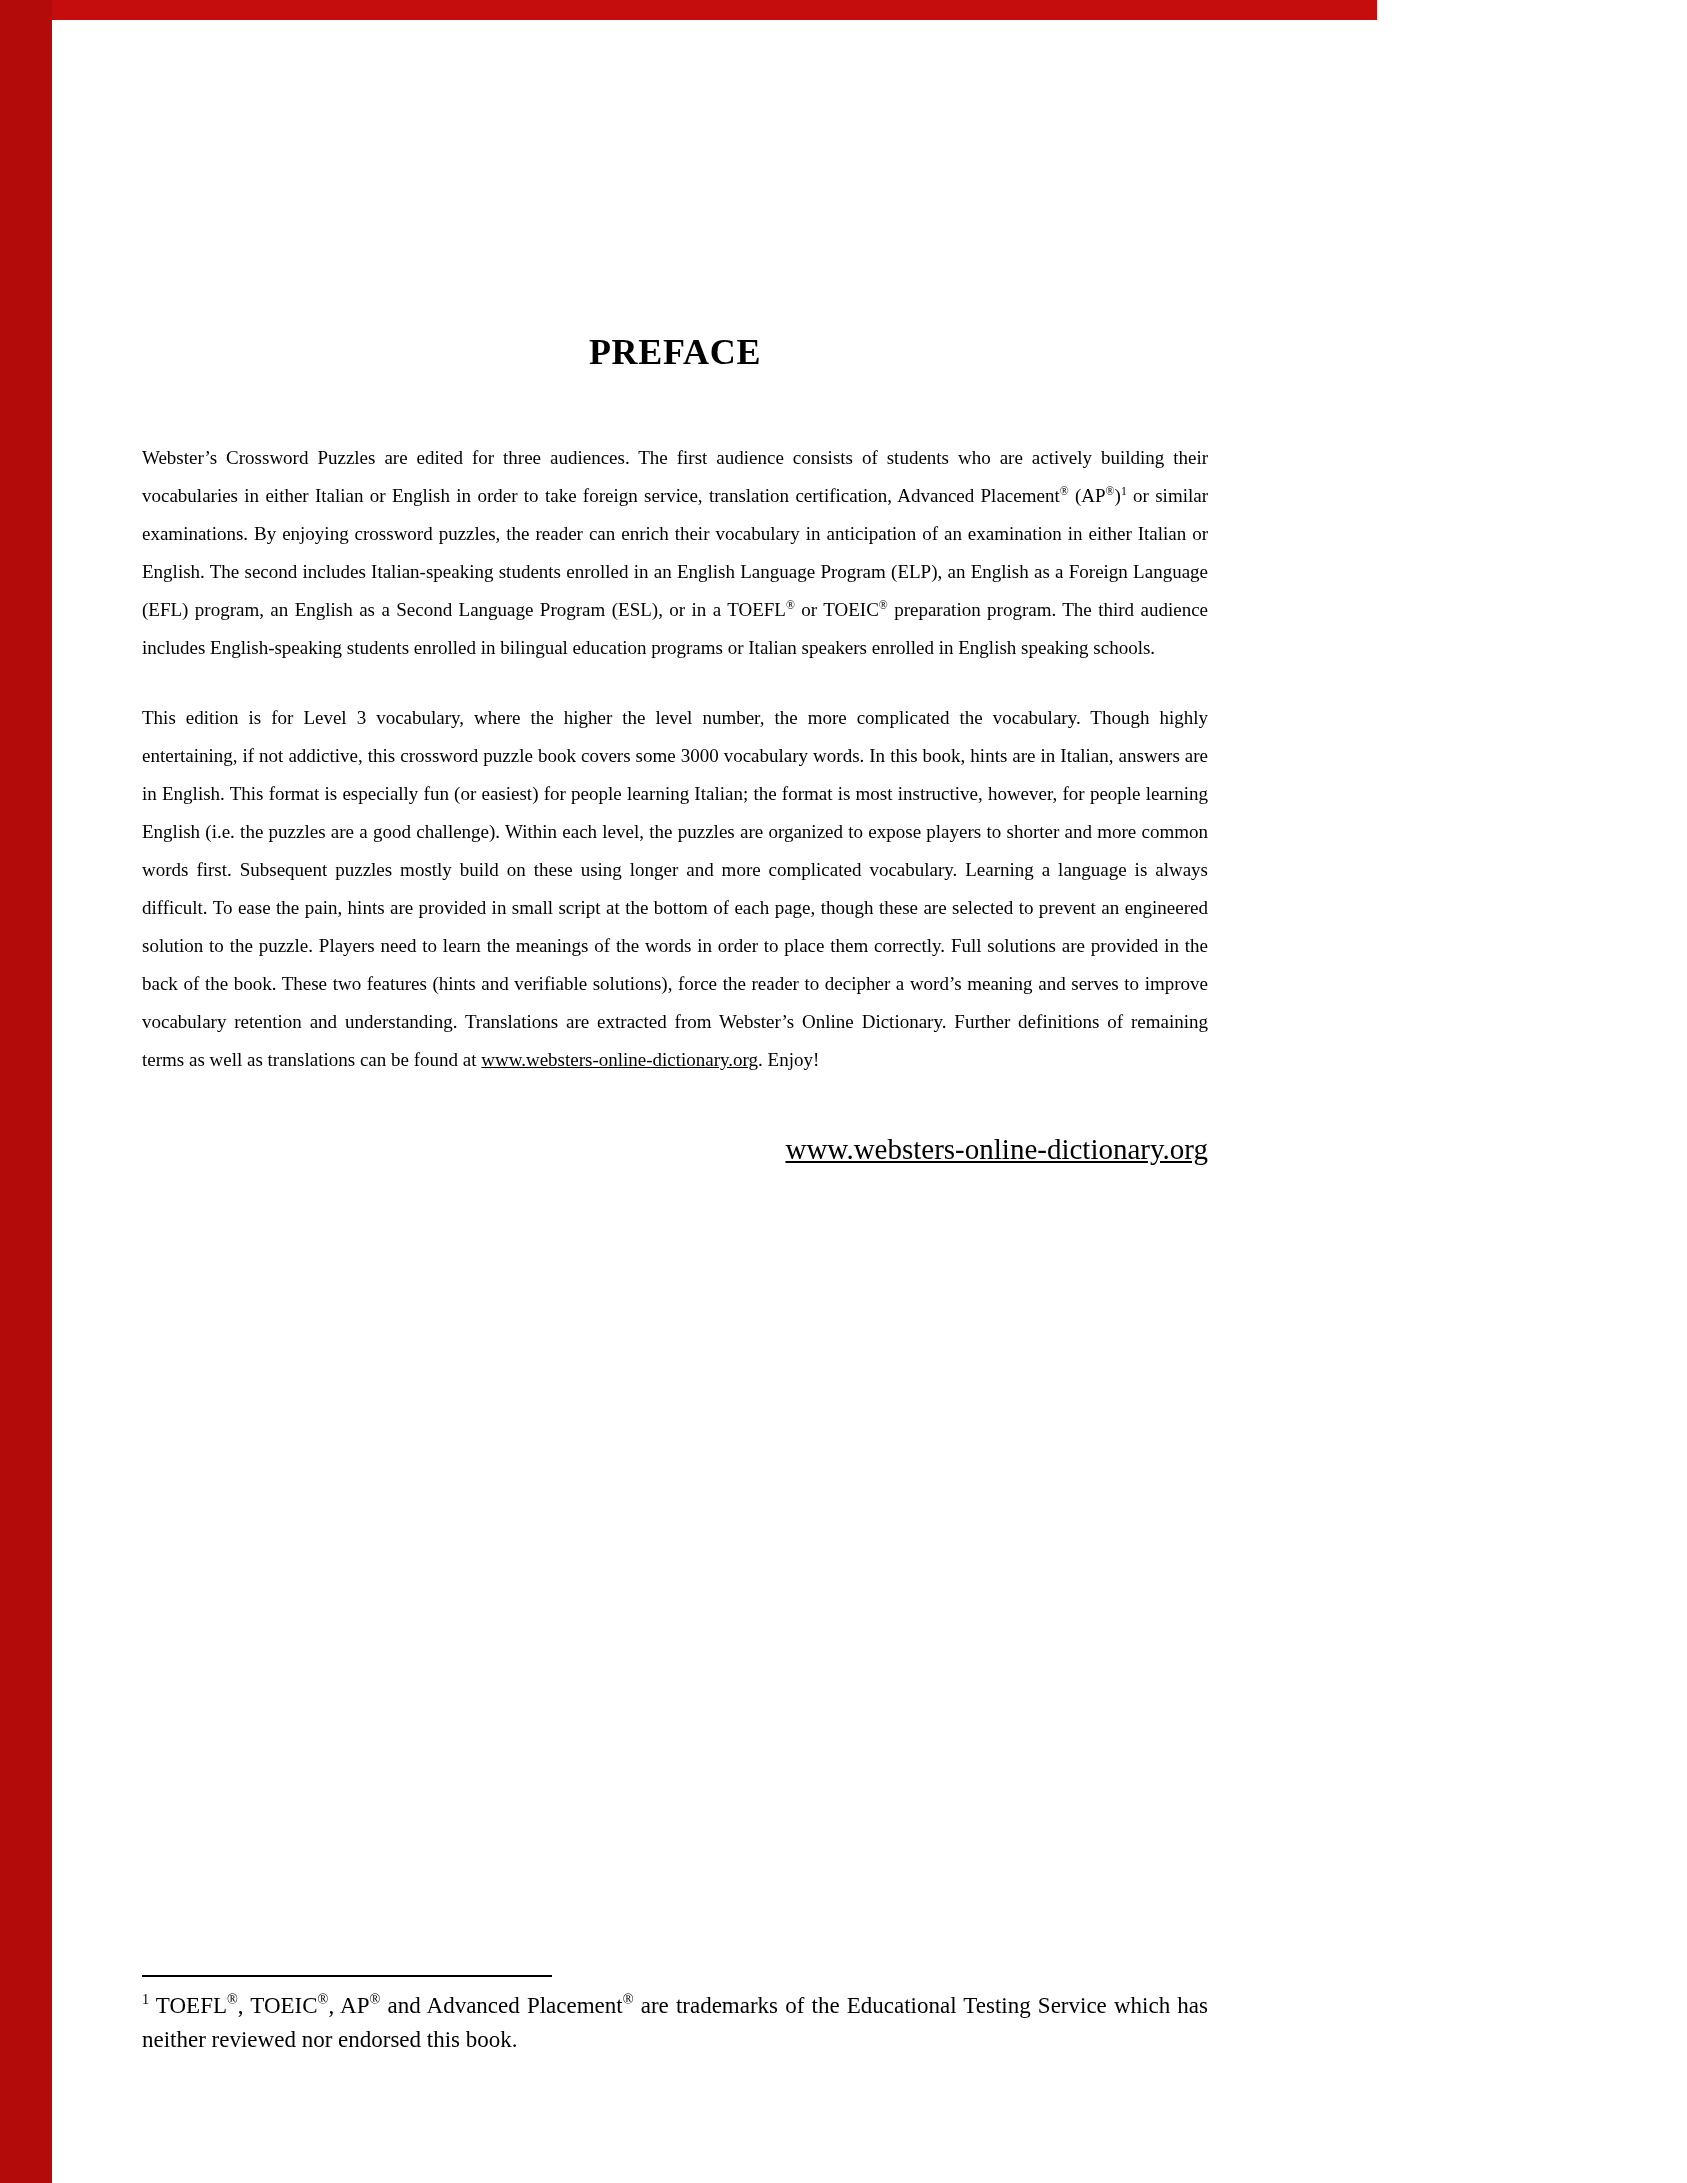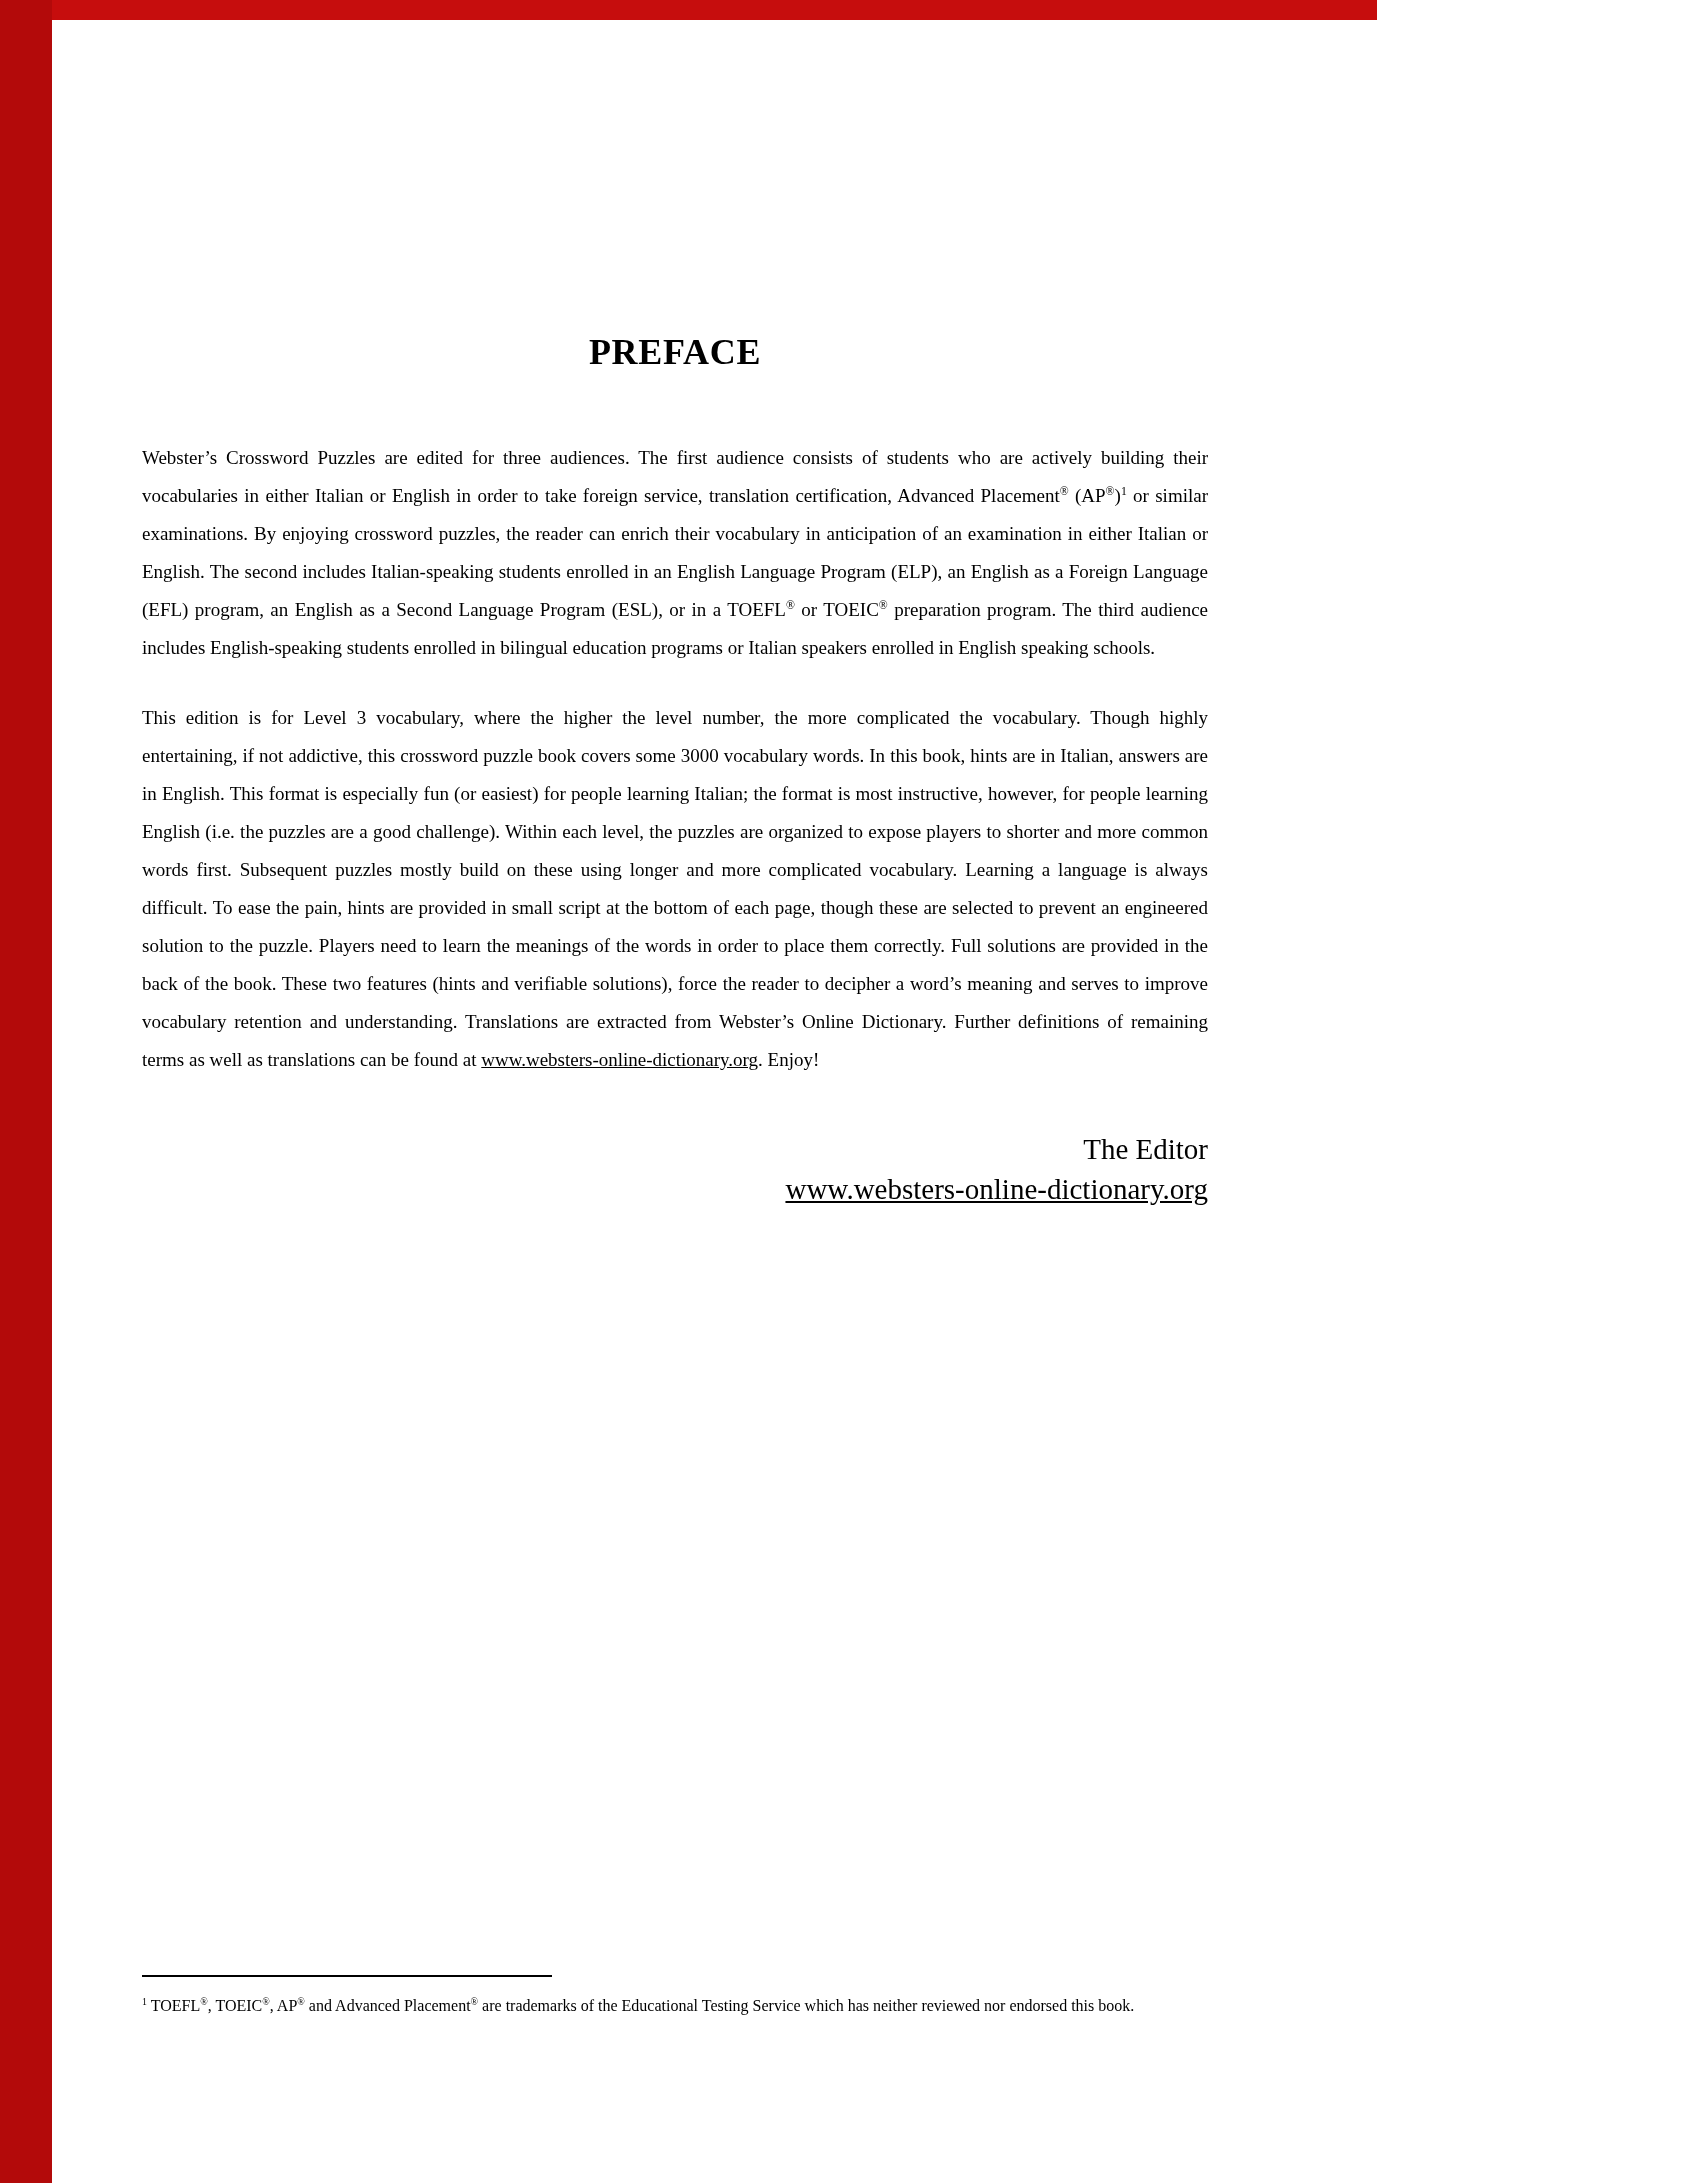--- a/index.html
+++ b/index.html
@@ -75,42 +75,41 @@
     left: 142px;
     right: 169px;
   }
   .footnote-rule {
     width: 410px;
     border-top: 2.6px solid #000000;
     margin-bottom: 12px;
   }
   .footnote-text {
     margin: 0;
-    font-size: 16px;
+    font-size: 23px;
     line-height: 34px;
     text-align: justify;
     text-justify: inter-word;
   }
 </style>
 </head>
 <body>
 
 <div class="page">
   <div class="bar-top"></div>
   <div class="bar-left"></div>
 
   <div class="content">
     <h1 class="title">PREFACE</h1>
 
     <p class="body-para">Webster’s Crossword Puzzles are edited for three audiences. The first audience consists of students who are actively building their vocabularies in either Italian or English in order to take foreign service, translation certification, Advanced Placement<sup>®</sup> (AP<sup>®</sup>)<sup>1</sup> or similar examinations. By enjoying crossword puzzles, the reader can enrich their vocabulary in anticipation of an examination in either Italian or English. The second includes Italian-speaking students enrolled in an English Language Program (ELP), an English as a Foreign Language (EFL) program, an English as a Second Language Program (ESL), or in a TOEFL<sup>®</sup> or TOEIC<sup>®</sup> preparation program. The third audience includes English-speaking students enrolled in bilingual education programs or Italian speakers enrolled in English speaking schools.</p>
 
     <p class="body-para para-gap">This edition is for Level 3 vocabulary, where the higher the level number, the more complicated the vocabulary. Though highly entertaining, if not addictive, this crossword puzzle book covers some 3000 vocabulary words. In this book, hints are in Italian, answers are in English. This format is especially fun (or easiest) for people learning Italian; the format is most instructive, however, for people learning English (i.e. the puzzles are a good challenge). Within each level, the puzzles are organized to expose players to shorter and more common words first. Subsequent puzzles mostly build on these using longer and more complicated vocabulary. Learning a language is always difficult. To ease the pain, hints are provided in small script at the bottom of each page, though these are selected to prevent an engineered solution to the puzzle. Players need to learn the meanings of the words in order to place them correctly. Full solutions are provided in the back of the book. These two features (hints and verifiable solutions), force the reader to decipher a word’s meaning and serves to improve vocabulary retention and understanding. Translations are extracted from Webster’s Online Dictionary. Further definitions of remaining terms as well as translations can be found at <span class="link">www.websters-online-dictionary.org</span>. Enjoy!</p>
 
     <div class="signature">
-      <div>The Editor</div>
       <div class="link">www.websters-online-dictionary.org</div>
     </div>
   </div>
 
   <div class="footnote">
     <div class="footnote-rule"></div>
     <p class="footnote-text"><sup>1</sup> TOEFL<sup>®</sup>, TOEIC<sup>®</sup>, AP<sup>®</sup> and Advanced Placement<sup>®</sup> are trademarks of the Educational Testing Service which has neither reviewed nor endorsed this book.</p>
   </div>
 </div>
 

